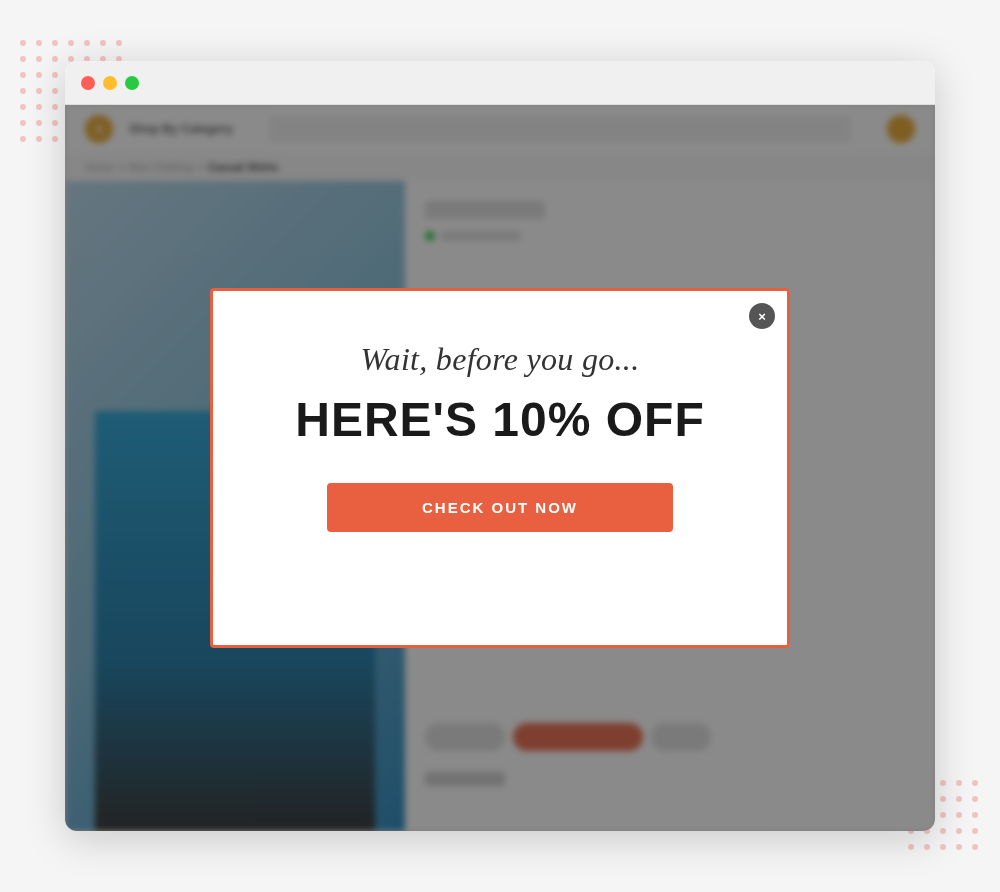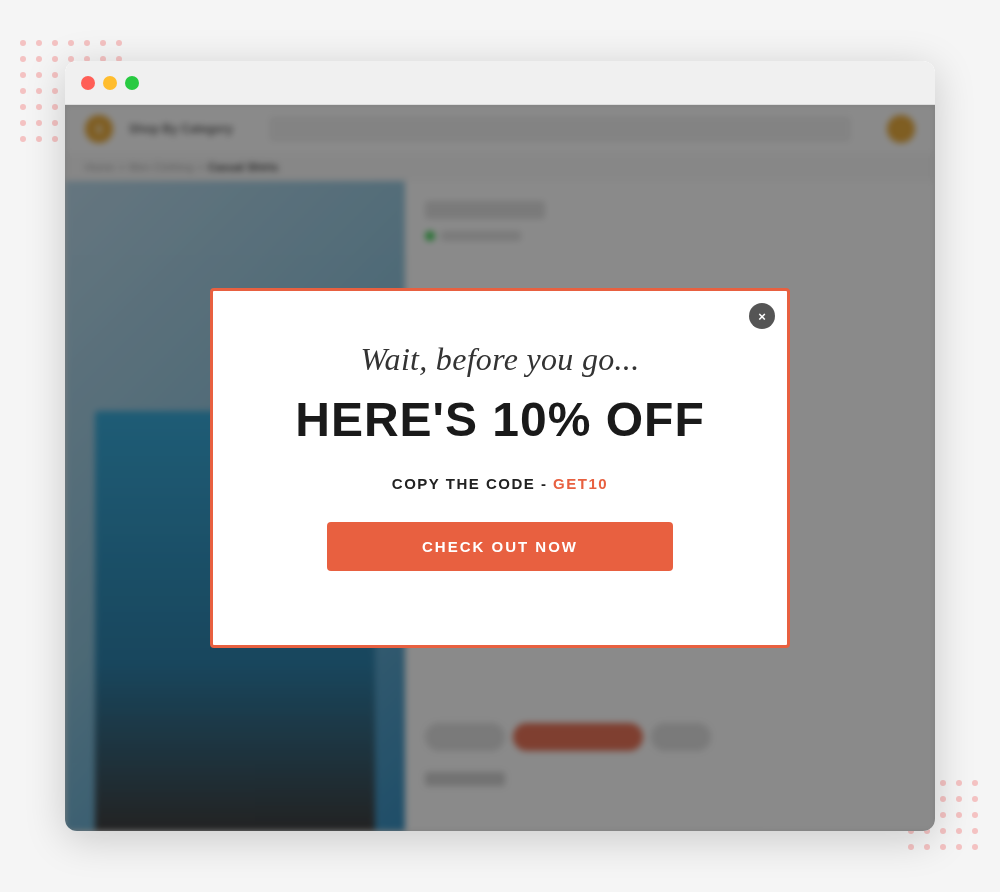--- a/index.html
+++ b/index.html
@@ -299,21 +299,21 @@
       font-weight: normal;
       margin-bottom: 16px;
       letter-spacing: 0.3px;
     }
 
     .popup-title {
       font-size: 48px;
       font-weight: 900;
       color: #1a1a1a;
       letter-spacing: 1px;
-      margin-bottom: 28px;
+      margin-bottom: 36px;
       font-family: Arial Black, Arial, sans-serif;
       line-height: 1.1;
     }
 
     .popup-code-line {
       font-size: 15px;
       font-weight: 700;
       color: #222;
       letter-spacing: 1.5px;
       margin-bottom: 30px;
@@ -474,23 +474,20 @@
       <div class="popup-modal">
 
         <div class="popup-close">
           <span>×</span>
         </div>
 
         <div class="popup-subtitle">Wait, before you go...</div>
 
         <div class="popup-title">HERE'S 10% OFF</div>
 
-        <div class="popup-code-line">
-          <span>COPY THE CODE - </span><span class="popup-code-highlight">GET10</span>
-        </div>
 
         <button class="popup-cta-button">CHECK OUT NOW</button>
 
       </div>
     </div>
 
   </div>
 </div>
 
 </body></html>

